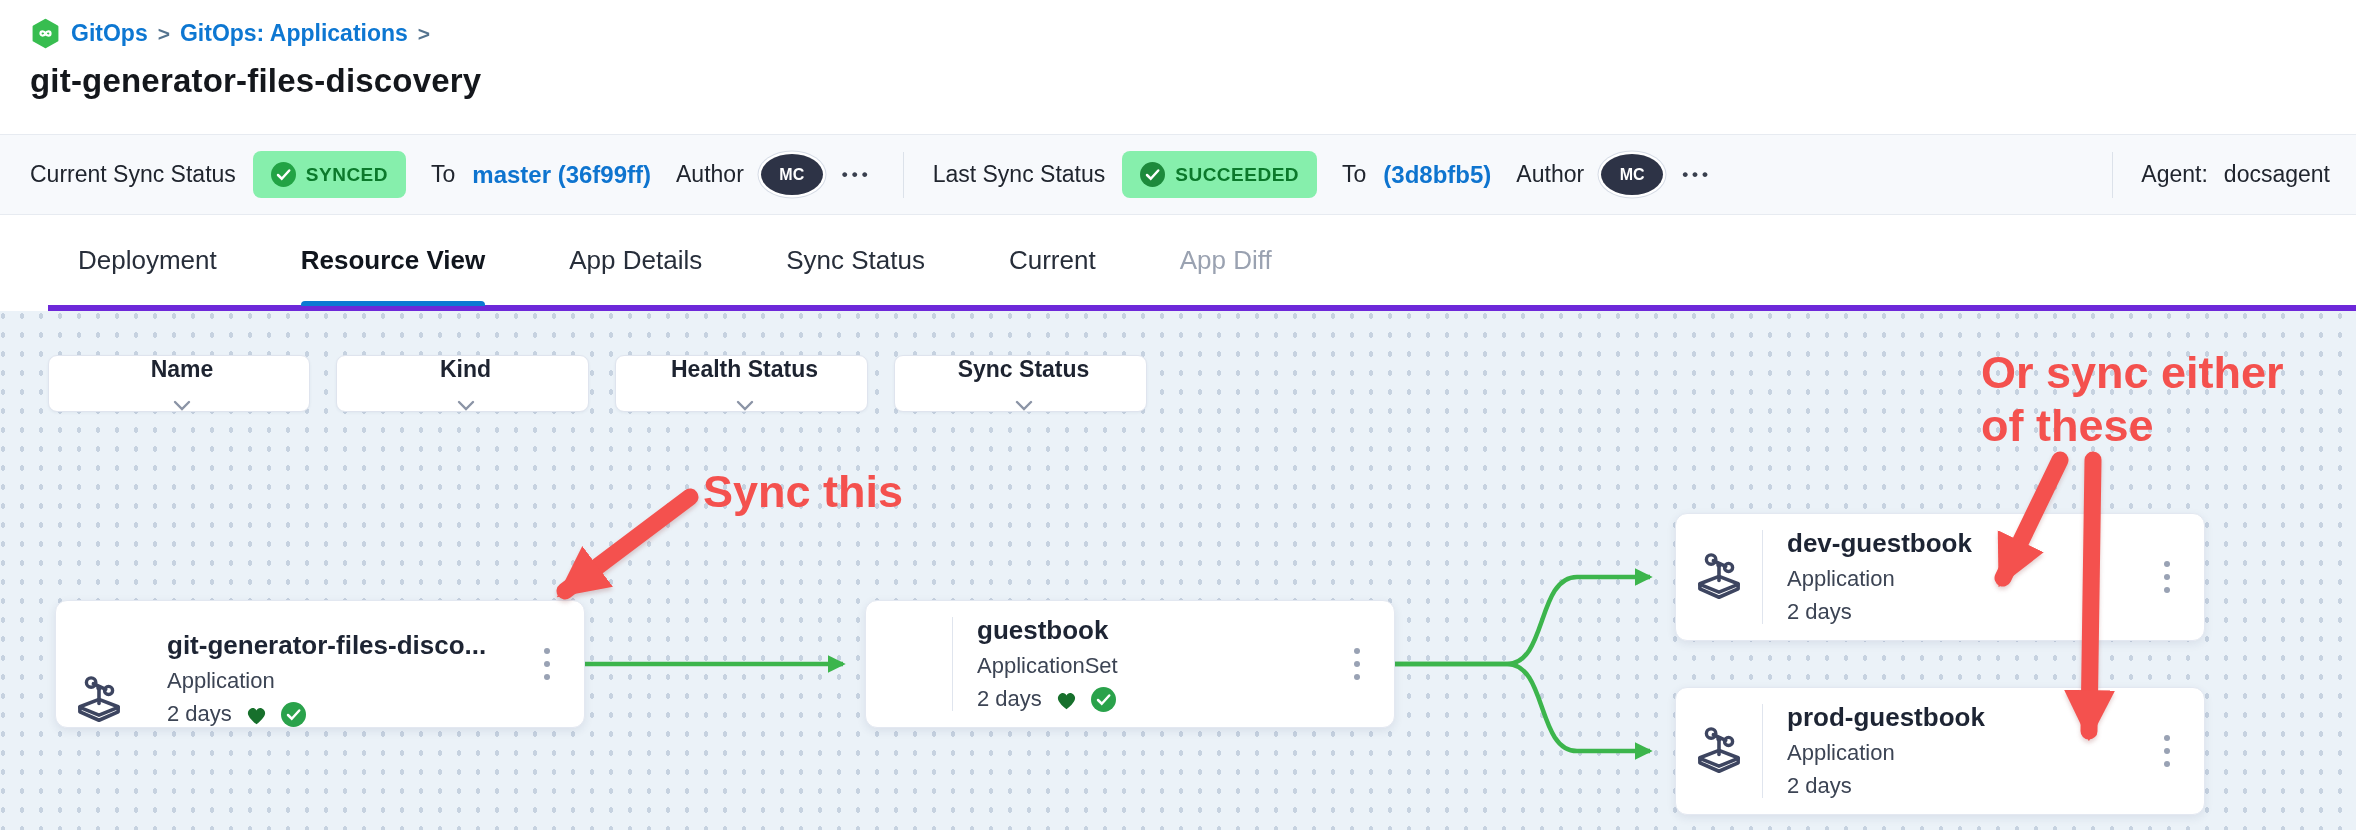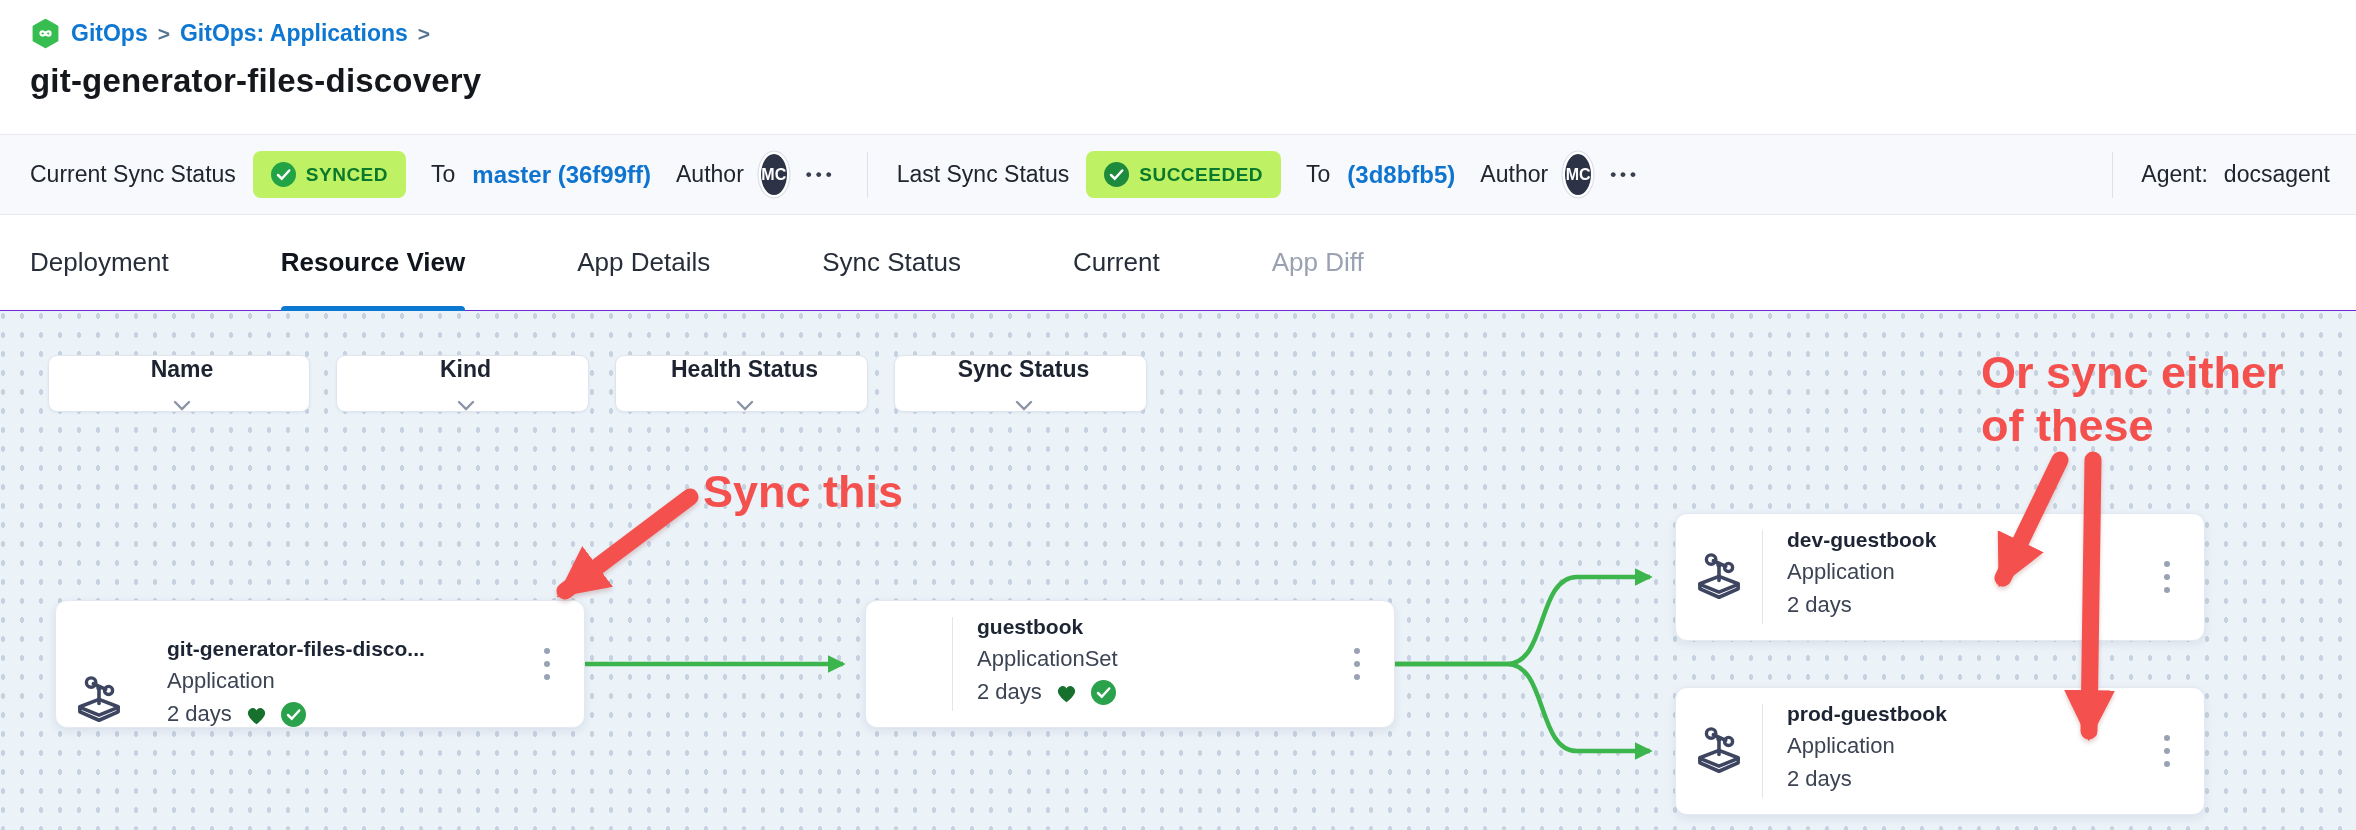--- a/index.html
+++ b/index.html
@@ -17,39 +17,39 @@
   .crumb-sep { color:#54738f; font-weight:600; font-size:21px; padding-top:1px; }
   .page-title { margin-top:13px; font-size:33px; font-weight:700; color:#14171c; letter-spacing:.2px; }
 
   
   .statusbar {
     height:81px; background:#f7f9fc; border-top:1px solid #e7ebf1; border-bottom:1px solid #e7ebf1;
     display:flex; align-items:center; padding:0 26px 0 30px; font-size:23px; gap:17px;
   }
   .sb-label { color:#20252e; font-weight:400; white-space:nowrap; }
   .badge {
-    display:inline-flex; align-items:center; gap:10px; background:#bef264;
+    display:inline-flex; align-items:center; gap:10px; background:#86efac;
     border-radius:8px; padding:11px 18px; white-space:nowrap;
   }
   .badge-text { font-size:19px; font-weight:700; color:#0b792b; letter-spacing:.5px; }
   .commit-link { color:#0e74cf; font-weight:700; font-size:24px; text-decoration:none; cursor:pointer; white-space:nowrap; }
   .avatar {
-    width:26px; height:41px; border-radius:50%; background:#2d3346; color:#fff;
+    width:62px; height:41px; border-radius:50%; background:#2d3346; color:#fff;
     display:flex; align-items:center; justify-content:center; font-size:16px; font-weight:700;
     box-shadow:0 0 0 2.5px #fff, 0 0 0 3.5px #d6dce6; flex:0 0 auto;
   }
   .dots-menu {
     background:none; border:none; cursor:pointer; color:#39404e; font-size:17px;
     letter-spacing:4px; font-weight:700; padding:6px 2px;
   }
   .vdiv { width:1px; height:46px; background:#dce2ea; margin:0 12px; flex:0 0 auto; }
   .agent-group { margin-left:auto; display:flex; align-items:center; gap:16px; font-weight:500; color:#20252e; }
 
   
-  .tabs { height:96px; display:flex; gap:112px; padding:0 30px; background:#fff; border-bottom:1px solid #6d28d9; }
+  .tabs { height:96px; display:flex; gap:84px; padding:0 30px; background:#fff; border-bottom:6px solid #6d28d9;margin-left:48px; }
   .tab { display:flex; align-items:center; font-size:26px; color:#272e3a; position:relative; cursor:pointer; font-weight:500; white-space:nowrap; }
   .tab.active { font-weight:700; color:#10151d; }
   .tab.active::after { content:""; position:absolute; left:0; right:0; bottom:-1px; height:5px; background:#0b79d2; border-radius:4px 4px 0 0; }
   .tab.disabled { color:#9aa2b1; cursor:default; }
 
   
   .graph {
     position:relative; height:519px;
     background-color:#ebf2f8;
     background-image:radial-gradient(2px 3.4px at 3px 5px, #c6d2e0 96%, transparent 100%);
@@ -71,21 +71,21 @@
   
   .node {
     position:absolute; width:530px; height:128px; background:#fff;
     border:1px solid #e3e8f1; border-radius:12px;
     box-shadow:0 3px 10px rgba(35,48,85,.09);
     display:flex; align-items:stretch; cursor:pointer;
   }
   .node-icon { width:86px; display:flex; align-items:center; justify-content:center; flex:0 0 auto; }
   .node-divider { width:1px; background:#e0e5ee; margin:16px 0; flex:0 0 auto; }
   .node-body { padding:14px 60px 0 24px; flex:1; min-width:0; }
-  .node-title { font-size:21px; font-weight:600; color:#1d2433; white-space:nowrap; overflow:hidden; }
+  .node-title { font-size:26px; font-weight:600; color:#1d2433; white-space:nowrap; overflow:hidden; }
   .node-kind { font-size:22px; color:#3c4454; margin-top:7px; }
   .node-footer { margin-top:7px; display:flex; align-items:center; gap:11px; font-size:22px; color:#3c4454; }
   .kebab { position:absolute; right:28px; top:50%; transform:translateY(-50%); display:flex; flex-direction:column; gap:7px; padding:6px; cursor:pointer; background:none; border:none; }
   .kebab i { width:6px; height:6px; border-radius:50%; background:#99a2b4; display:block; }
   #node-root { left:55px; top:289px;align-items:flex-end; } #node-appset { left:865px; top:289px; }
   #node-dev { left:1675px; top:202px; } #node-prod { left:1675px; top:376px; }
 
   
   .annot { position:absolute; color:#f4514e; font-size:45px; font-weight:700; line-height:1.17; white-space:nowrap; }
   #annot-sync-this { left:703px; top:155px;text-align:right; }

